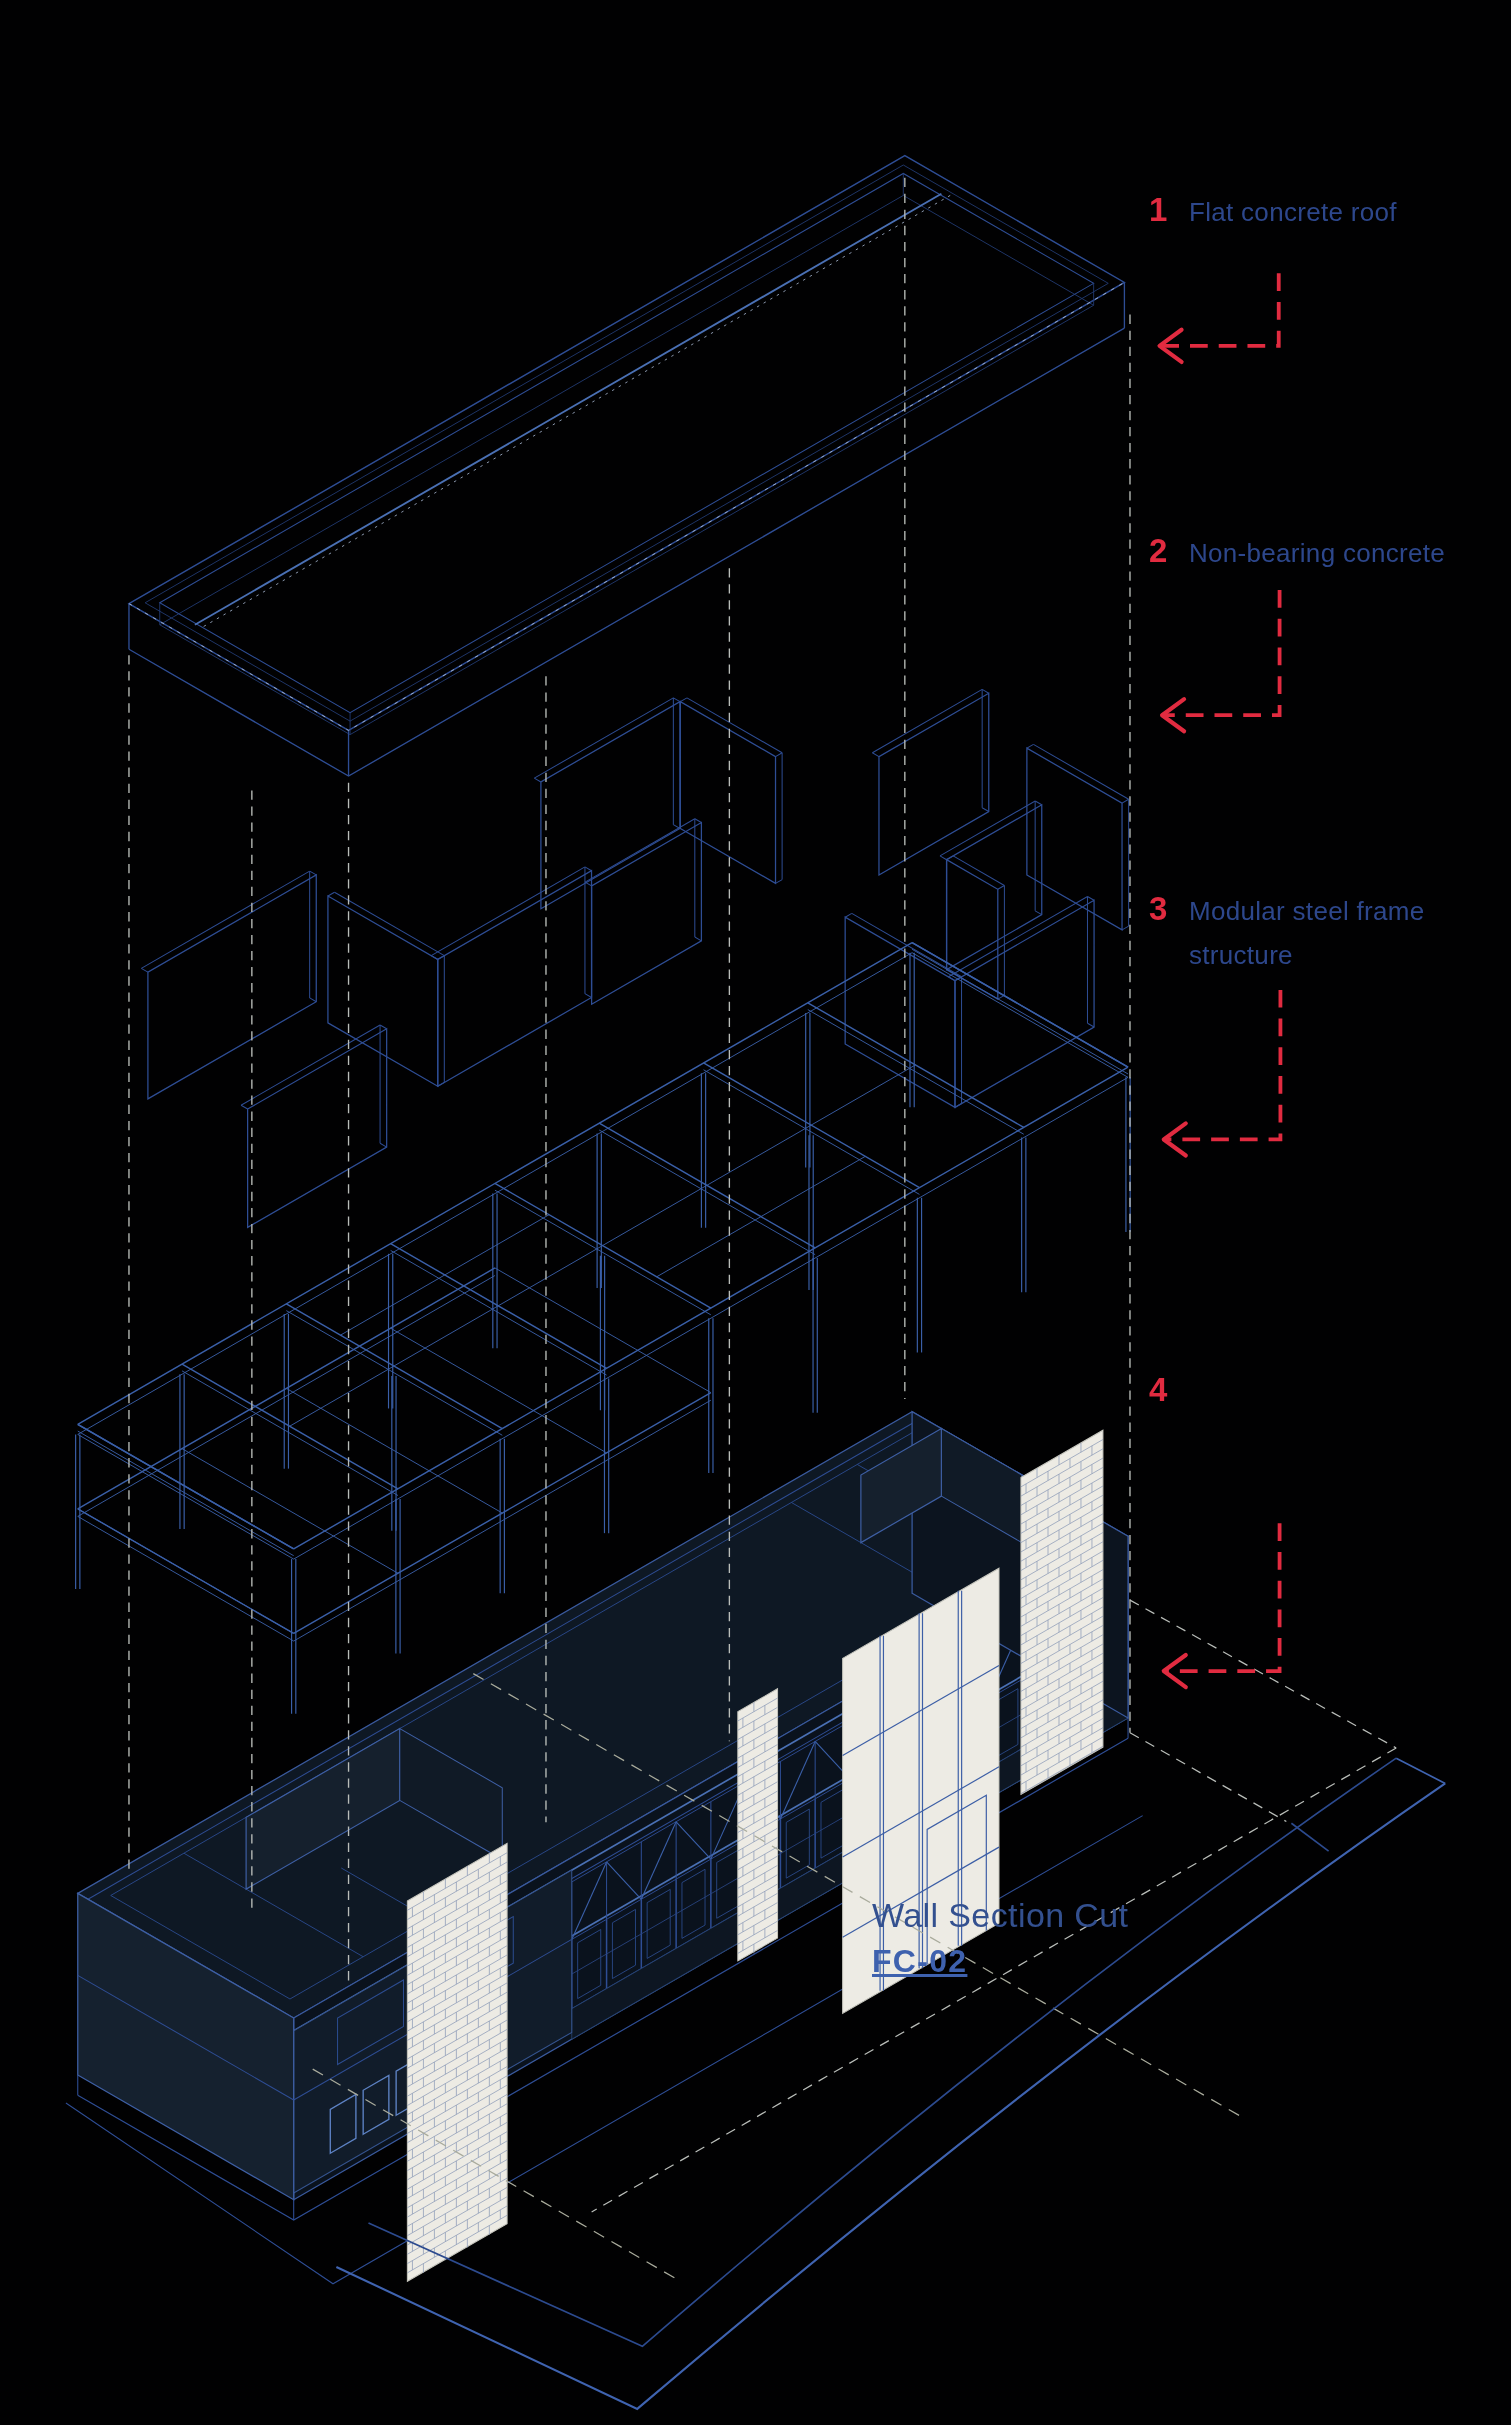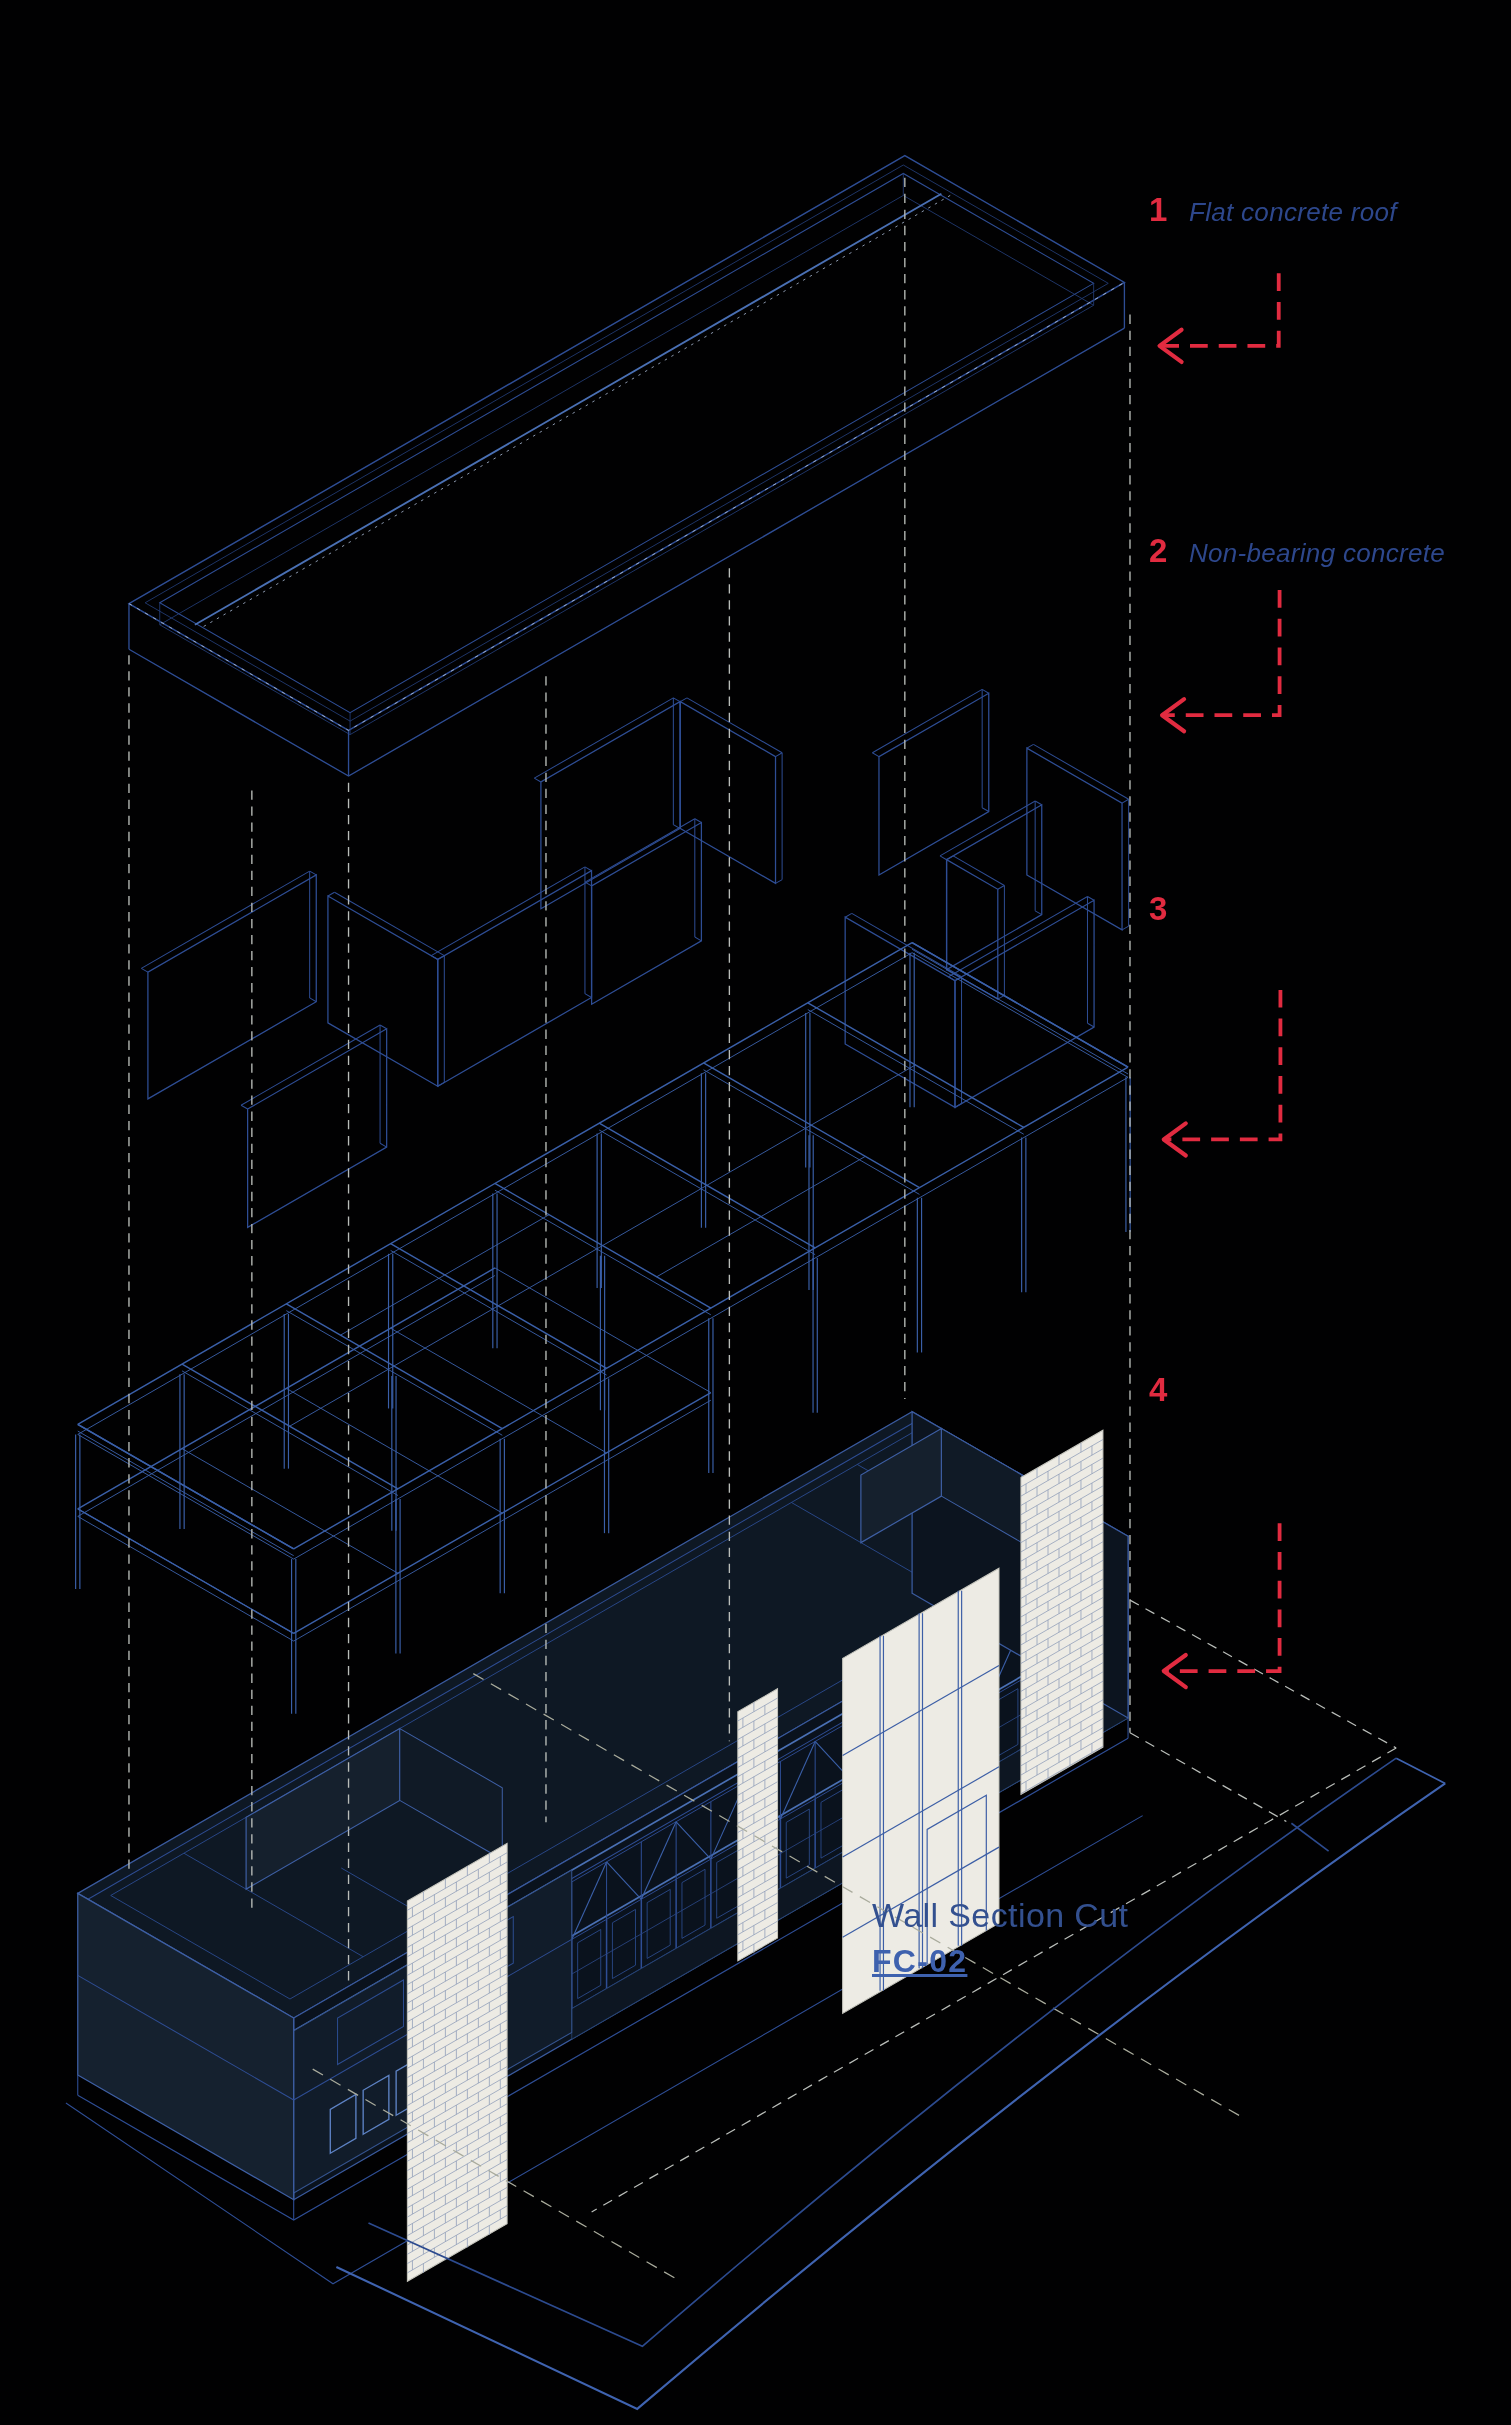--- a/index.html
+++ b/index.html
@@ -3,21 +3,21 @@
 <meta charset="utf-8">
 <style>
   html,body{margin:0;padding:0;background:#000;}
   .page{position:relative;width:1512px;height:2426px;background:#010102;overflow:hidden;
         font-family:"Liberation Sans",sans-serif;}
   .page svg{position:absolute;left:0;top:0;width:1512px;height:2426px;}
   .ann{position:absolute;left:1149px;display:flex;align-items:flex-start;}
   .ann .num{color:#e12b40;font-size:33px;font-weight:bold;line-height:44px;width:25px;
             margin-right:15px;text-align:left;}
   .ann .txt{display:flex;flex-direction:column;color:#2d478c;font-size:26px;line-height:44px;
-            letter-spacing:0.3px;padding-top:1.7px;font-style:italic;}
+            letter-spacing:0.3px;padding-top:1.7px;}
   .sec-title{position:absolute;left:872px;top:1896px;color:#33508f;font-size:34px;letter-spacing:0.4px;}
   .sec-code{position:absolute;left:872px;top:1943px;color:#3e61ae;font-size:32px;font-weight:bold;
             letter-spacing:1.3px;text-decoration:underline;}
 </style>
 </head>
 <body>
 
 <div class="page">
 
   <svg id="axo" viewBox="0 0 1789 2870">
@@ -835,20 +835,24 @@
   </div>
   <div class="ann" style="top:529px">
     <span class="num">2</span>
     <span class="txt">
       <span>Non-bearing concrete</span>
       <span></span>
     </span>
   </div>
   <div class="ann" style="top:887px">
     <span class="num">3</span>
+    <span class="txt">
+      <span>Modular steel frame</span>
+      <span>structure</span>
+    </span>
   </div>
   <div class="ann" style="top:1368px">
     <span class="num">4</span>
   </div>
 
   <div class="sec-title">Wall Section Cut</div>
   <div class="sec-code">FC-02</div>
 </div>
 
 

